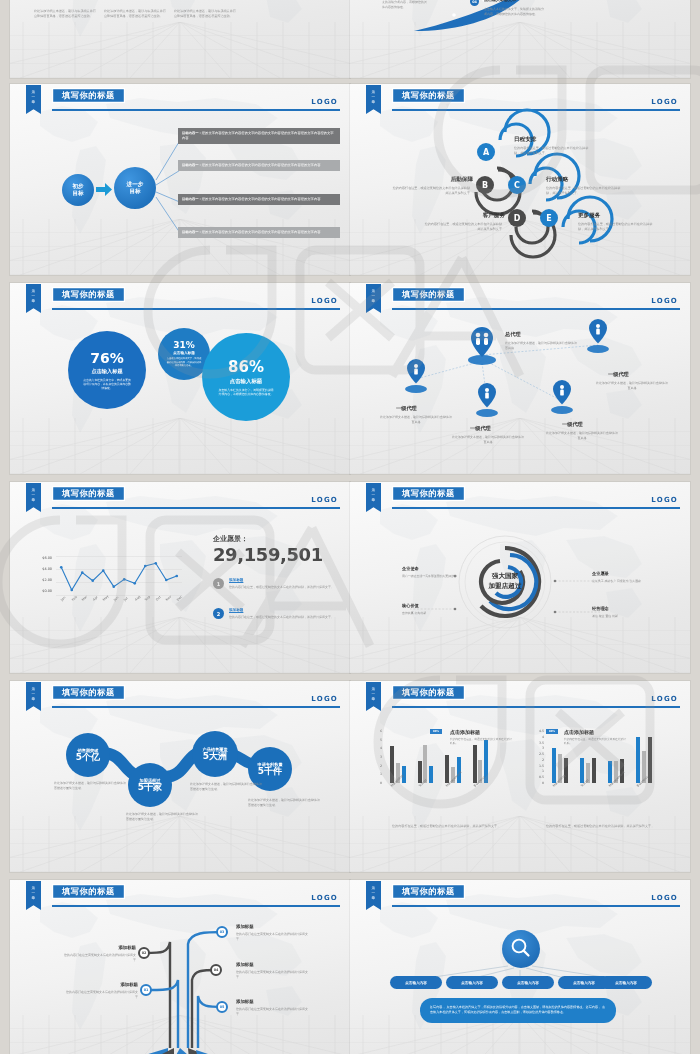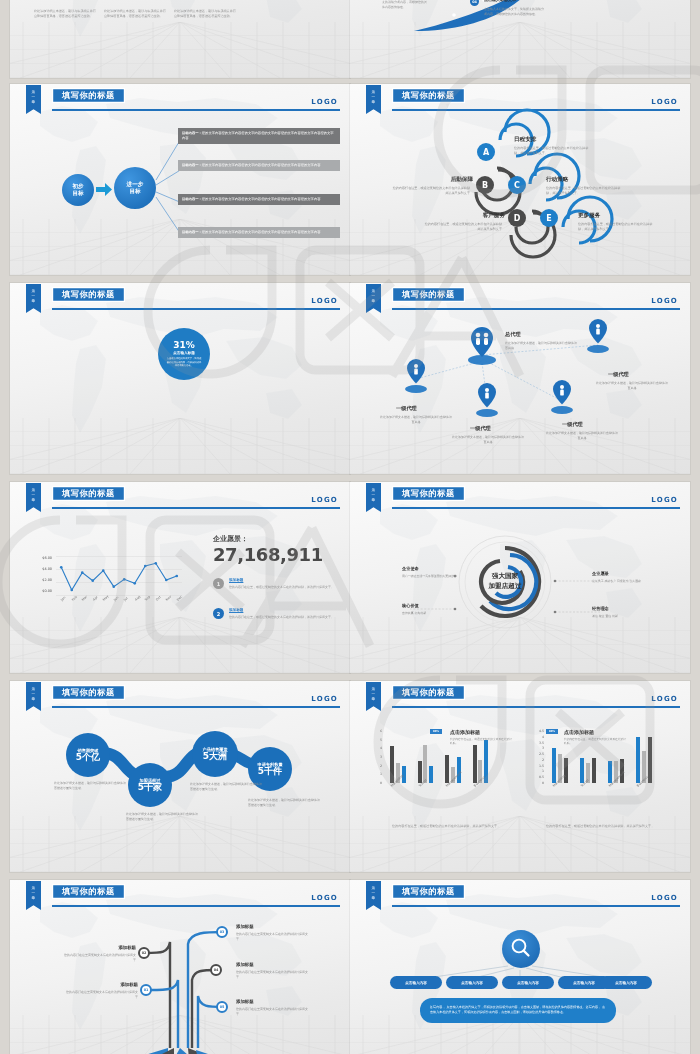--- a/index.html
+++ b/index.html
@@ -355,28 +355,38 @@
       <div class="ribbon">
             <span>第</span>
             <span>一</span>
             <span>章</span>
           </div>
       <div class="titlebox">填写你的标题</div>
       <div class="hdr-rule"></div>
       <div class="logo">LOGO</div>
     </div>
 
+    <div class="bub" style="left:58px;top:48px;width:78px;height:78px;background:#1b6ec0">
+      <div class="pct" style="font-size:14px">76%</div>
+      <div class="st" style="font-size:5.2px;margin-top:2px">点击输入标题</div>
+      <div class="bd" style="font-size:2.8px;width:50px;margin-top:3px">点击输入本栏的具体文字，简明扼要的说明分项内容，请根据您的具体内容酌情修改。</div>
+    </div>
 
     <div class="bub" style="left:148px;top:45px;width:52px;height:52px;background:#1f7cc4">
       <div class="pct" style="font-size:9px">31%</div>
       <div class="st" style="font-size:3.6px;margin-top:1px">点击输入标题</div>
       <div class="bd" style="font-size:2.3px;width:36px;margin-top:2px">点击输入本栏的具体文字，简明扼要的说明分项内容，请根据您的具体内容酌情修改。</div>
     </div>
 
 
+    <div class="bub" style="left:192px;top:50px;width:88px;height:88px;background:#1b9dd9">
+      <div class="pct" style="font-size:15px">86%</div>
+      <div class="st" style="font-size:5.4px;margin-top:2px">点击输入标题</div>
+      <div class="bd" style="font-size:2.9px;width:56px;margin-top:3px">点击输入本栏的具体文字，简明扼要的说明分项内容，请根据您的具体内容酌情修改。</div>
+    </div>
   </div>
 
   <div class="slide right">
     <svg class="worldmap" viewBox="0 0 340 191">
           <use href="#mapg"></use>
         </svg>
     <svg class="floor" viewBox="0 0 340 56" preserveAspectRatio="none">
       <rect width="340" height="56" fill="url(#floorp)"></rect>
       <g stroke="#c9c9c9" stroke-width=".45" fill="none">
             <path d="M170 0 L-60 56 M170 0 L10 56 M170 0 L70 56 M170 0 L120 56 M170 0 L170 56 M170 0 L220 56 M170 0 L270 56 M170 0 L330 56 M170 0 L400 56"></path>
@@ -508,21 +518,21 @@
           <div class="bc-cat" style="left: 102.75px; top: 117px;">Jun</div>
           <div class="bc-cat" style="left: 113.25px; top: 117px;">Jul</div>
           <div class="bc-cat" style="left: 123.75px; top: 117px;">Aug</div>
           <div class="bc-cat" style="left: 134.25px; top: 117px;">Sep</div>
           <div class="bc-cat" style="left: 144.75px; top: 117px;">Oct</div>
           <div class="bc-cat" style="left: 155.25px; top: 117px;">Nov</div>
           <div class="bc-cat" style="left: 165.75px; top: 117px;">Dec</div>
         </div>
 
     <div class="big-total" style="left:203px;top:52px">企业愿景：</div>
-    <div class="big-num" style="left:203px;top:62px">27,168,911</div>
+    <div class="big-num" style="left:203px;top:62px">29,159,501</div>
 
     <div class="num-badge" style="left:203px;top:96px;background:#9a9a9a">1</div>
     <div class="li-t" style="left:219px;top:96px">添加标题</div>
     <div class="li-b" style="left:219px;top:103px">您的内容打在这里，或通过复制您的文本后在此选择粘贴，并选择只保留文字。</div>
 
     <div class="num-badge" style="left:203px;top:126px;background:#1f6fbb">2</div>
     <div class="li-t" style="left:219px;top:126px">添加标题</div>
     <div class="li-b" style="left:219px;top:133px">您的内容打在这里，或通过复制您的文本后在此选择粘贴，并选择只保留文字。</div>
   </div>
 

